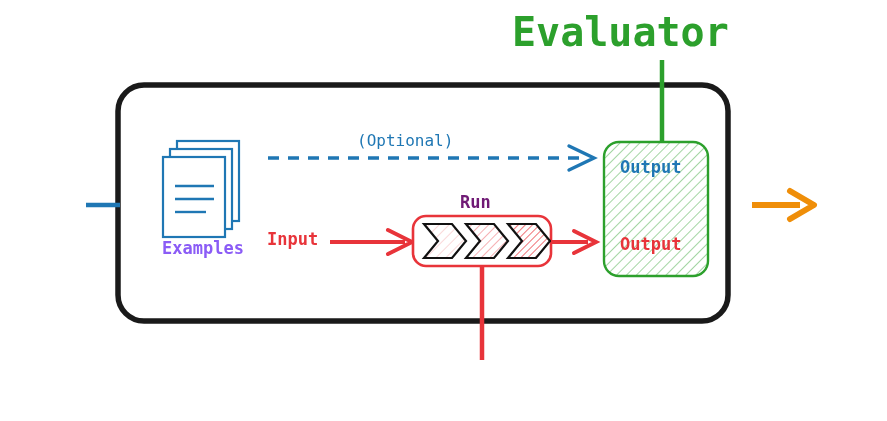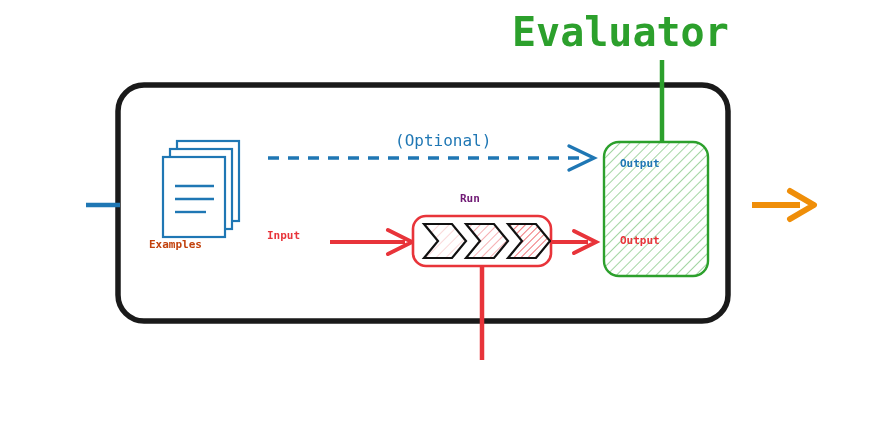--- a/index.html
+++ b/index.html
@@ -41,25 +41,25 @@
   #application-label {
     left: 316px;
     top: 356px;
     color: #e8343a;
     line-height: 46px;
   }
   .small-label {
     position: absolute;
     font-family: "DejaVu Sans Mono", monospace;
     font-weight: bold;
-    font-size: 11px;
+    font-size: 17px;
     white-space: pre;
   }
-  #examples-label { left: 149px; top: 238px; color: #c2410c; }
-  #optional-label { left: 357px; top: 131px; color: #1f77b4; font-weight: normal; font-size: 16px; margin-left: 38px; }
+  #examples-label { left: 162px; top: 238px; color: #8b5cf6; }
+  #optional-label { left: 357px; top: 131px; color: #1f77b4; font-weight: normal; font-size: 16px; }
   #input-label    { left: 267px; top: 229px; color: #e8343a; }
   #run-label      { left: 460px; top: 192px; color: #701a75; }
   #output-top-label    { left: 620px; top: 157px; color: #1f77b4; }
   #output-bottom-label { left: 620px; top: 234px; color: #e8343a; }
 </style>
 </head>
 <body>
 
 <div id="canvas">
 

